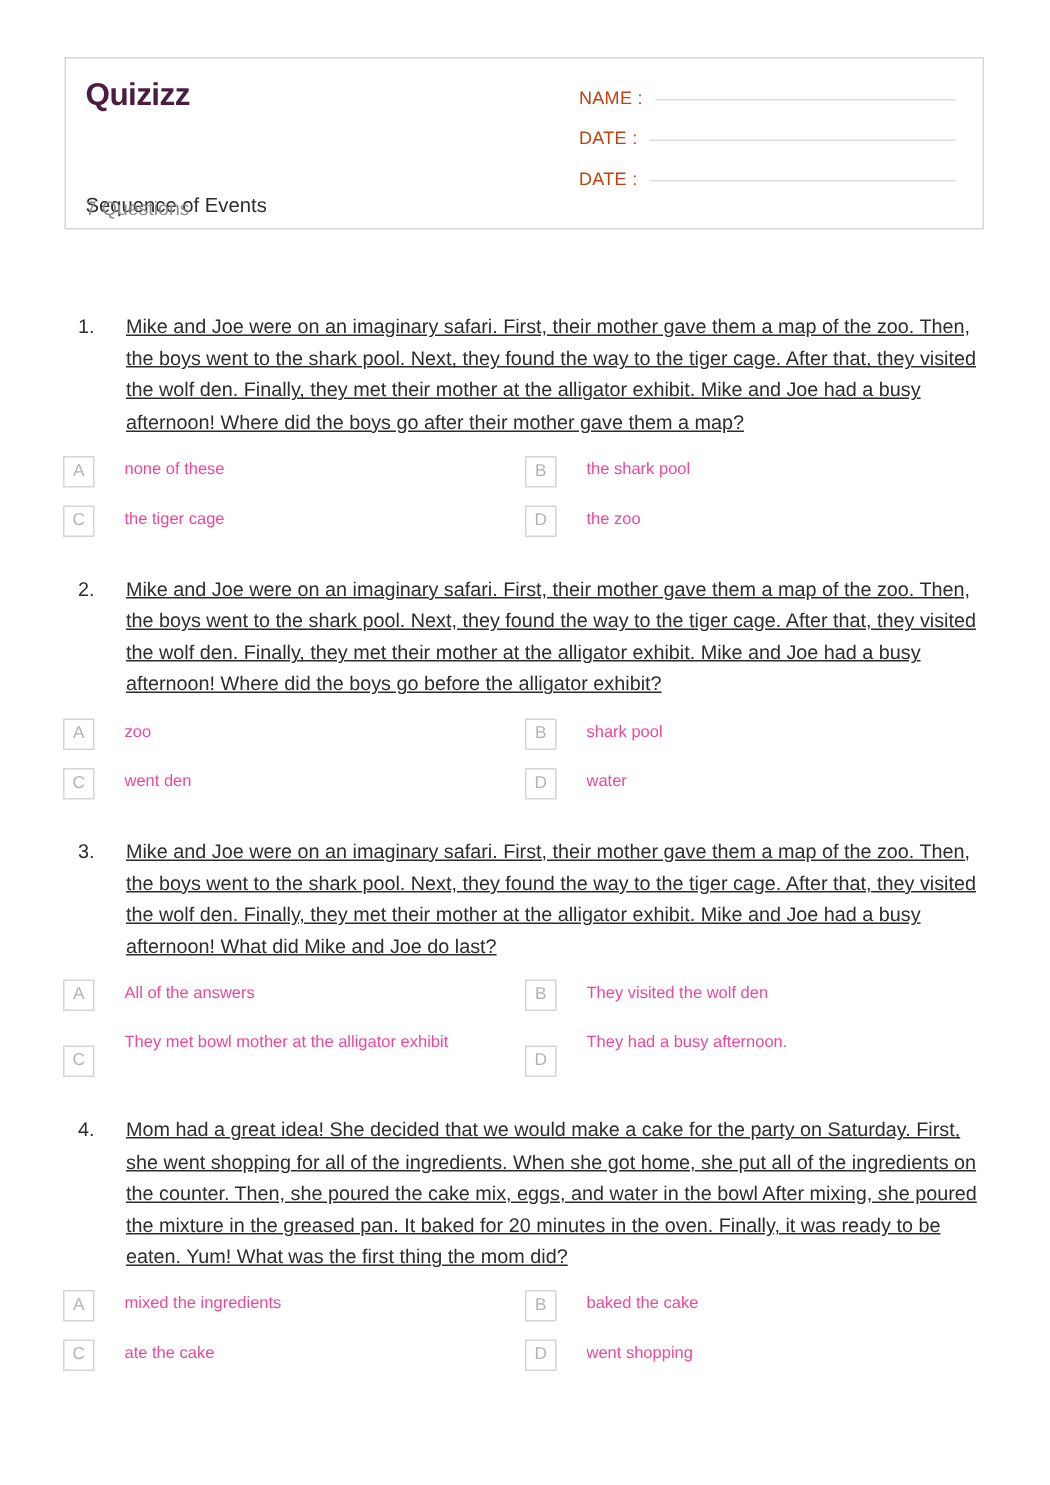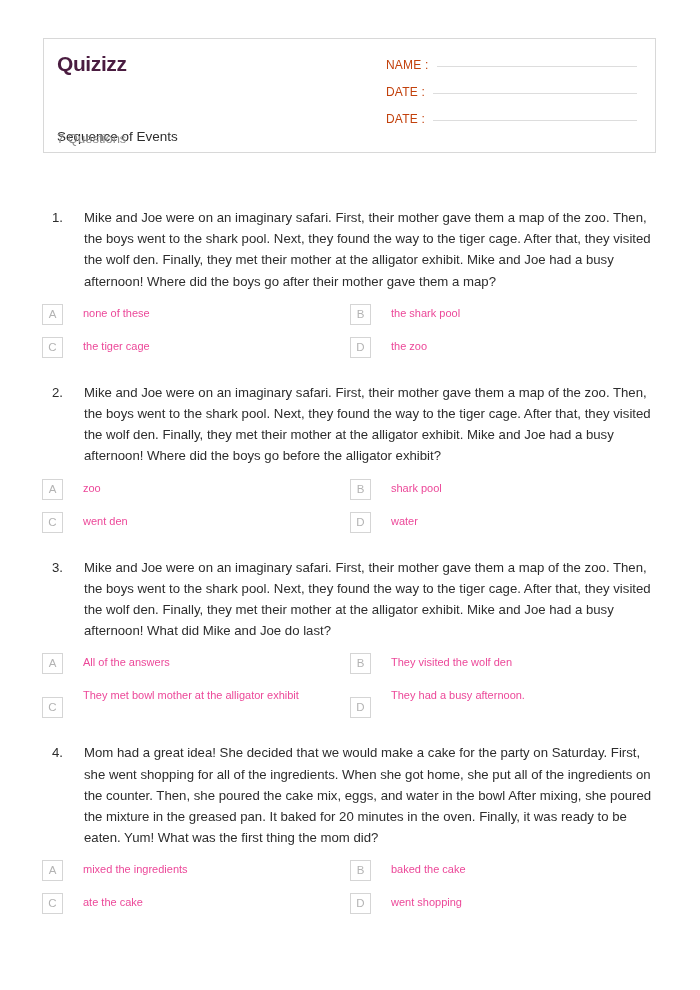--- a/index.html
+++ b/index.html
@@ -115,20 +115,21 @@
     font-size: 13.2px;
     line-height: 21.2px;
     color: #2d2d2d;
   }
   .q-text {
     flex: 1;
     font-size: 13.2px;
     line-height: 21.2px;
     color: #2d2d2d;
     text-align: left;
+    text-decoration: underline;
   }
 
   .options {
     margin-top: 11px;
     padding: 0 42px 0 42px;
     display: flex;
     flex-wrap: wrap;
   }
   .option {
     width: 50%;

